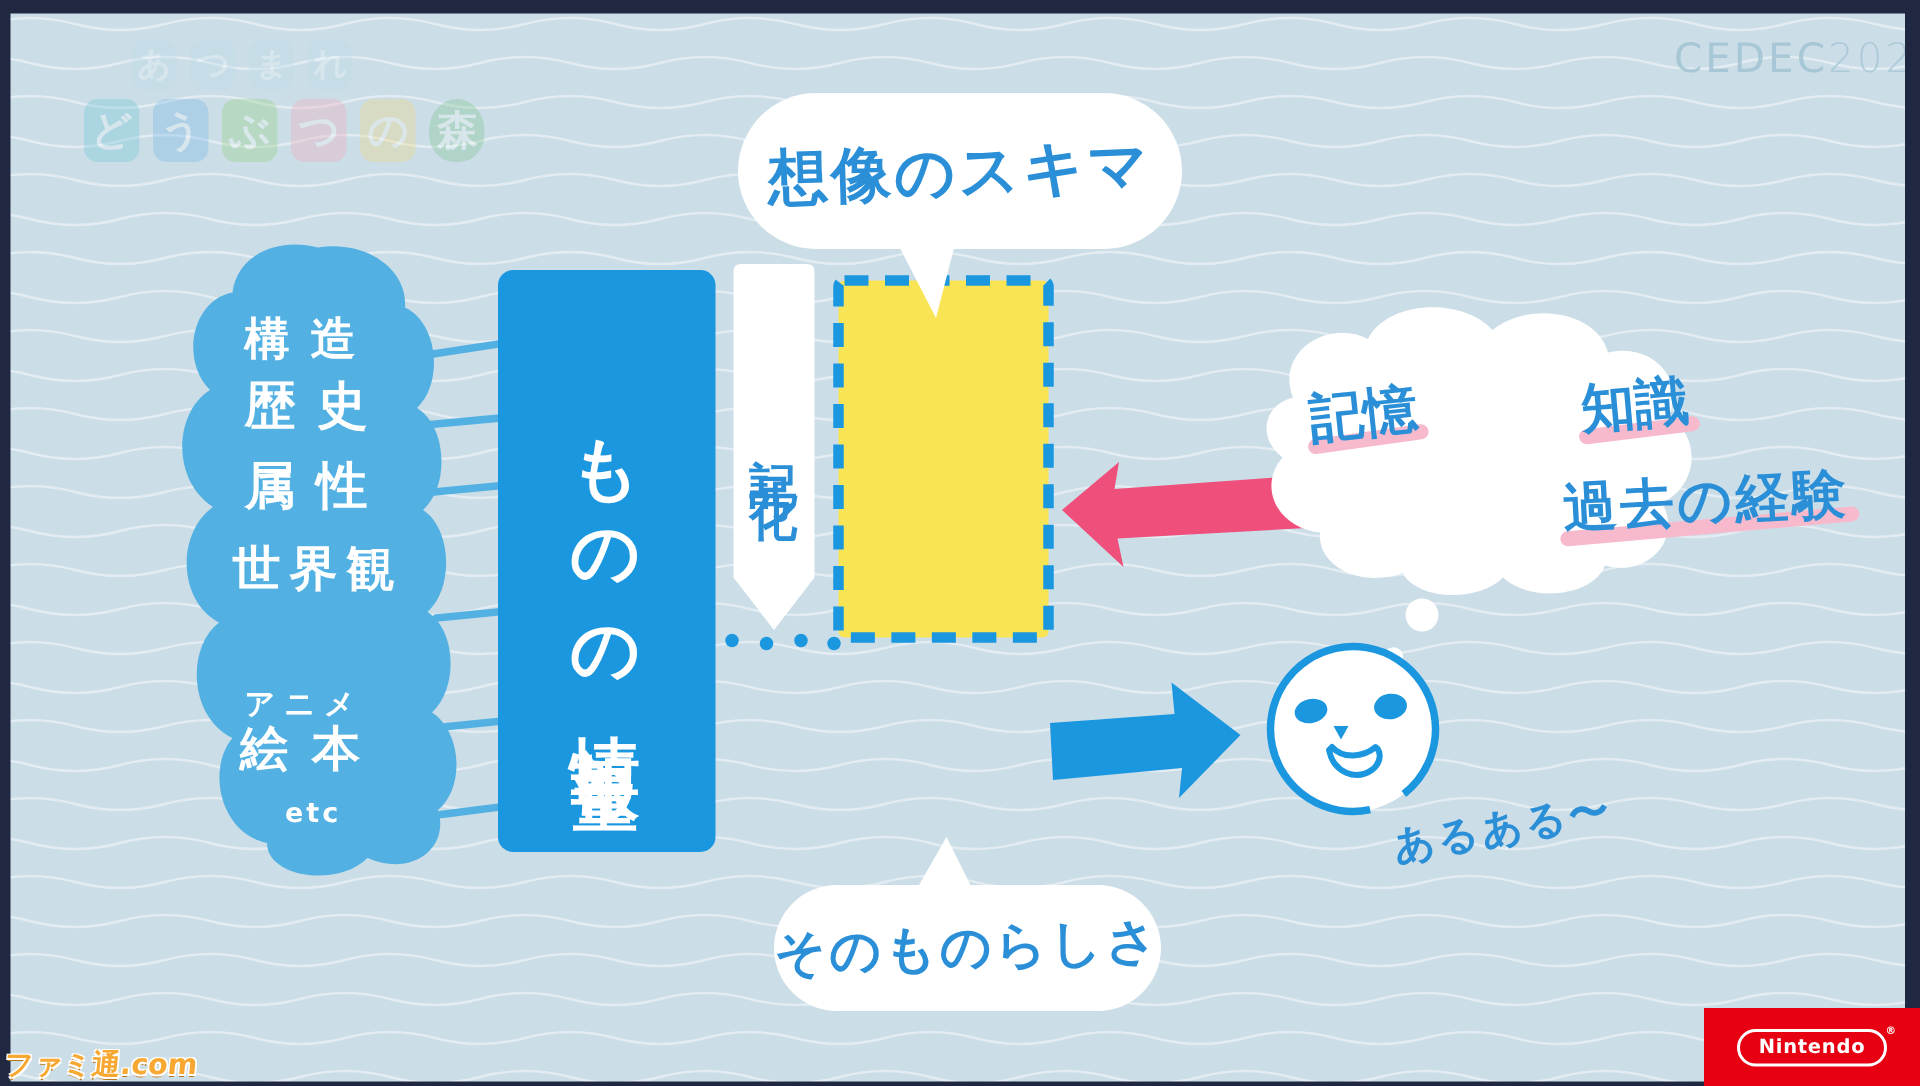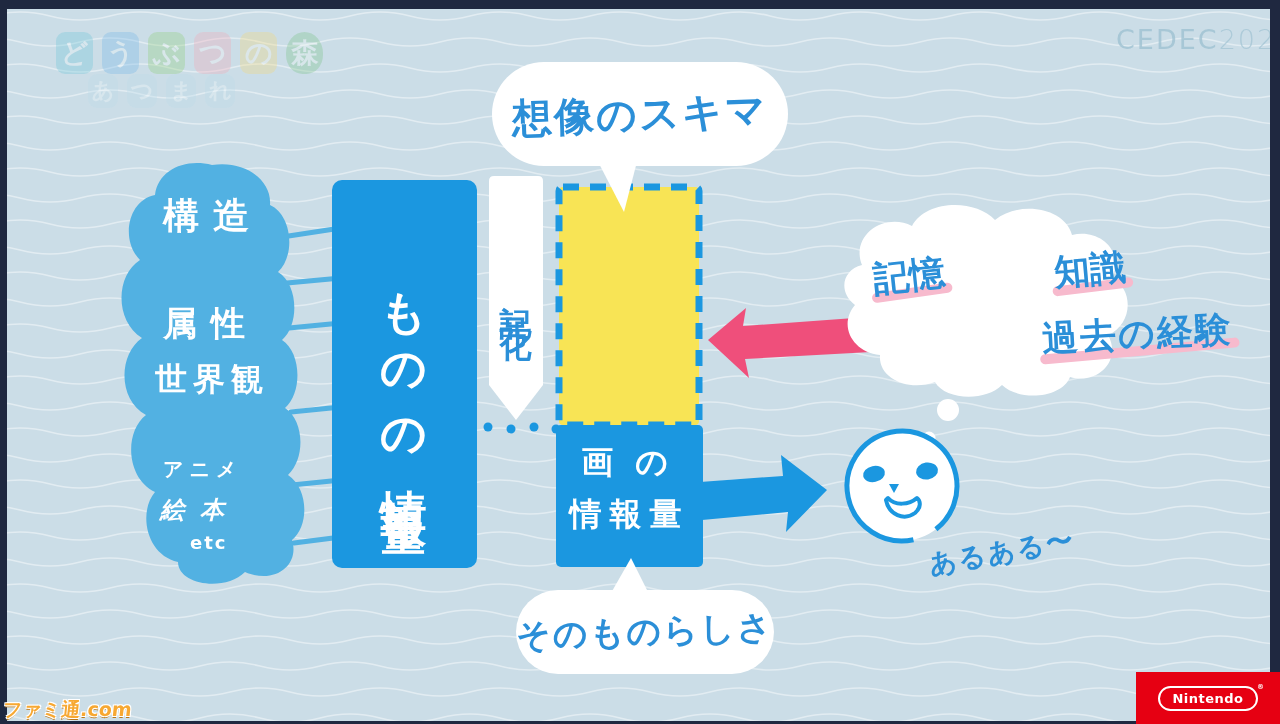--- a/index.html
+++ b/index.html
@@ -45,33 +45,33 @@
 
 <div id="stage" style="--bg: #cbdde7; --frame: #1f2840; --strong-blue: #1b97e0; --cloud-blue: #52b1e2; --text-blue: #2b8fd8; --yellow: #f8e455; --pink: #ef4f7b; --pink-hl: #f7bacd; --nintendo-red: #e60012; --famitsu-orange: #f7a832; --watermark-blue: #9fc2d2;">
 
   
   <svg id="waves" class="layer" width="1280" height="724">
       <path d="M-10 16 q30 -8 60 0 t60 0 t60 0 t60 0 t60 0 t60 0 t60 0 t60 0 t60 0 t60 0 t60 0 t60 0 t60 0 t60 0 t60 0 t60 0 t60 0 t60 0 t60 0 t60 0 t60 0 t60 0 t60 0 t60 0 M-40 42 q30 -8 60 0 t60 0 t60 0 t60 0 t60 0 t60 0 t60 0 t60 0 t60 0 t60 0 t60 0 t60 0 t60 0 t60 0 t60 0 t60 0 t60 0 t60 0 t60 0 t60 0 t60 0 t60 0 t60 0 t60 0 M-10 68 q30 -8 60 0 t60 0 t60 0 t60 0 t60 0 t60 0 t60 0 t60 0 t60 0 t60 0 t60 0 t60 0 t60 0 t60 0 t60 0 t60 0 t60 0 t60 0 t60 0 t60 0 t60 0 t60 0 t60 0 t60 0 M-40 94 q30 -8 60 0 t60 0 t60 0 t60 0 t60 0 t60 0 t60 0 t60 0 t60 0 t60 0 t60 0 t60 0 t60 0 t60 0 t60 0 t60 0 t60 0 t60 0 t60 0 t60 0 t60 0 t60 0 t60 0 t60 0 M-10 120 q30 -8 60 0 t60 0 t60 0 t60 0 t60 0 t60 0 t60 0 t60 0 t60 0 t60 0 t60 0 t60 0 t60 0 t60 0 t60 0 t60 0 t60 0 t60 0 t60 0 t60 0 t60 0 t60 0 t60 0 t60 0 M-40 146 q30 -8 60 0 t60 0 t60 0 t60 0 t60 0 t60 0 t60 0 t60 0 t60 0 t60 0 t60 0 t60 0 t60 0 t60 0 t60 0 t60 0 t60 0 t60 0 t60 0 t60 0 t60 0 t60 0 t60 0 t60 0 M-10 172 q30 -8 60 0 t60 0 t60 0 t60 0 t60 0 t60 0 t60 0 t60 0 t60 0 t60 0 t60 0 t60 0 t60 0 t60 0 t60 0 t60 0 t60 0 t60 0 t60 0 t60 0 t60 0 t60 0 t60 0 t60 0 M-40 198 q30 -8 60 0 t60 0 t60 0 t60 0 t60 0 t60 0 t60 0 t60 0 t60 0 t60 0 t60 0 t60 0 t60 0 t60 0 t60 0 t60 0 t60 0 t60 0 t60 0 t60 0 t60 0 t60 0 t60 0 t60 0 M-10 224 q30 -8 60 0 t60 0 t60 0 t60 0 t60 0 t60 0 t60 0 t60 0 t60 0 t60 0 t60 0 t60 0 t60 0 t60 0 t60 0 t60 0 t60 0 t60 0 t60 0 t60 0 t60 0 t60 0 t60 0 t60 0 M-40 250 q30 -8 60 0 t60 0 t60 0 t60 0 t60 0 t60 0 t60 0 t60 0 t60 0 t60 0 t60 0 t60 0 t60 0 t60 0 t60 0 t60 0 t60 0 t60 0 t60 0 t60 0 t60 0 t60 0 t60 0 t60 0 M-10 276 q30 -8 60 0 t60 0 t60 0 t60 0 t60 0 t60 0 t60 0 t60 0 t60 0 t60 0 t60 0 t60 0 t60 0 t60 0 t60 0 t60 0 t60 0 t60 0 t60 0 t60 0 t60 0 t60 0 t60 0 t60 0 M-40 302 q30 -8 60 0 t60 0 t60 0 t60 0 t60 0 t60 0 t60 0 t60 0 t60 0 t60 0 t60 0 t60 0 t60 0 t60 0 t60 0 t60 0 t60 0 t60 0 t60 0 t60 0 t60 0 t60 0 t60 0 t60 0 M-10 328 q30 -8 60 0 t60 0 t60 0 t60 0 t60 0 t60 0 t60 0 t60 0 t60 0 t60 0 t60 0 t60 0 t60 0 t60 0 t60 0 t60 0 t60 0 t60 0 t60 0 t60 0 t60 0 t60 0 t60 0 t60 0 M-40 354 q30 -8 60 0 t60 0 t60 0 t60 0 t60 0 t60 0 t60 0 t60 0 t60 0 t60 0 t60 0 t60 0 t60 0 t60 0 t60 0 t60 0 t60 0 t60 0 t60 0 t60 0 t60 0 t60 0 t60 0 t60 0 M-10 380 q30 -8 60 0 t60 0 t60 0 t60 0 t60 0 t60 0 t60 0 t60 0 t60 0 t60 0 t60 0 t60 0 t60 0 t60 0 t60 0 t60 0 t60 0 t60 0 t60 0 t60 0 t60 0 t60 0 t60 0 t60 0 M-40 406 q30 -8 60 0 t60 0 t60 0 t60 0 t60 0 t60 0 t60 0 t60 0 t60 0 t60 0 t60 0 t60 0 t60 0 t60 0 t60 0 t60 0 t60 0 t60 0 t60 0 t60 0 t60 0 t60 0 t60 0 t60 0 M-10 432 q30 -8 60 0 t60 0 t60 0 t60 0 t60 0 t60 0 t60 0 t60 0 t60 0 t60 0 t60 0 t60 0 t60 0 t60 0 t60 0 t60 0 t60 0 t60 0 t60 0 t60 0 t60 0 t60 0 t60 0 t60 0 M-40 458 q30 -8 60 0 t60 0 t60 0 t60 0 t60 0 t60 0 t60 0 t60 0 t60 0 t60 0 t60 0 t60 0 t60 0 t60 0 t60 0 t60 0 t60 0 t60 0 t60 0 t60 0 t60 0 t60 0 t60 0 t60 0 M-10 484 q30 -8 60 0 t60 0 t60 0 t60 0 t60 0 t60 0 t60 0 t60 0 t60 0 t60 0 t60 0 t60 0 t60 0 t60 0 t60 0 t60 0 t60 0 t60 0 t60 0 t60 0 t60 0 t60 0 t60 0 t60 0 M-40 510 q30 -8 60 0 t60 0 t60 0 t60 0 t60 0 t60 0 t60 0 t60 0 t60 0 t60 0 t60 0 t60 0 t60 0 t60 0 t60 0 t60 0 t60 0 t60 0 t60 0 t60 0 t60 0 t60 0 t60 0 t60 0 M-10 536 q30 -8 60 0 t60 0 t60 0 t60 0 t60 0 t60 0 t60 0 t60 0 t60 0 t60 0 t60 0 t60 0 t60 0 t60 0 t60 0 t60 0 t60 0 t60 0 t60 0 t60 0 t60 0 t60 0 t60 0 t60 0 M-40 562 q30 -8 60 0 t60 0 t60 0 t60 0 t60 0 t60 0 t60 0 t60 0 t60 0 t60 0 t60 0 t60 0 t60 0 t60 0 t60 0 t60 0 t60 0 t60 0 t60 0 t60 0 t60 0 t60 0 t60 0 t60 0 M-10 588 q30 -8 60 0 t60 0 t60 0 t60 0 t60 0 t60 0 t60 0 t60 0 t60 0 t60 0 t60 0 t60 0 t60 0 t60 0 t60 0 t60 0 t60 0 t60 0 t60 0 t60 0 t60 0 t60 0 t60 0 t60 0 M-40 614 q30 -8 60 0 t60 0 t60 0 t60 0 t60 0 t60 0 t60 0 t60 0 t60 0 t60 0 t60 0 t60 0 t60 0 t60 0 t60 0 t60 0 t60 0 t60 0 t60 0 t60 0 t60 0 t60 0 t60 0 t60 0 M-10 640 q30 -8 60 0 t60 0 t60 0 t60 0 t60 0 t60 0 t60 0 t60 0 t60 0 t60 0 t60 0 t60 0 t60 0 t60 0 t60 0 t60 0 t60 0 t60 0 t60 0 t60 0 t60 0 t60 0 t60 0 t60 0 M-40 666 q30 -8 60 0 t60 0 t60 0 t60 0 t60 0 t60 0 t60 0 t60 0 t60 0 t60 0 t60 0 t60 0 t60 0 t60 0 t60 0 t60 0 t60 0 t60 0 t60 0 t60 0 t60 0 t60 0 t60 0 t60 0 M-10 692 q30 -8 60 0 t60 0 t60 0 t60 0 t60 0 t60 0 t60 0 t60 0 t60 0 t60 0 t60 0 t60 0 t60 0 t60 0 t60 0 t60 0 t60 0 t60 0 t60 0 t60 0 t60 0 t60 0 t60 0 t60 0 M-40 718 q30 -8 60 0 t60 0 t60 0 t60 0 t60 0 t60 0 t60 0 t60 0 t60 0 t60 0 t60 0 t60 0 t60 0 t60 0 t60 0 t60 0 t60 0 t60 0 t60 0 t60 0 t60 0 t60 0 t60 0 t60 0 " fill="none" stroke="rgba(255,255,255,0.45)" stroke-width="1.6"></path>
     </svg>
 
   
   <div class="abs acnh" style="left:88px;top:26px;">
+    <div>
+      <span class="tile r1">あ</span>
+      <span class="tile r1">つ</span>
+      <span class="tile r1">ま</span>
+      <span class="tile r1">れ</span>
+    </div>
     <div style="margin:6px 0 0 -32px;">
       <span class="tile r2" style="background:#6ec6d8;color:#f2fafc;">ど</span>
       <span class="tile r2" style="background:#74b7e8;color:#f2fafc;">う</span>
       <span class="tile r2" style="background:#8fcf7a;color:#f6fcf2;">ぶ</span>
       <span class="tile r2" style="background:#f2a9b8;color:#fff7f7;">つ</span>
       <span class="tile r2" style="background:#f4d97a;color:#fffbef;">の</span>
       <span class="tile r2" style="background:#7ac287;color:#f2fbf2;border-radius:50% 50% 45% 45%;">森</span>
-    </div>
-    <div>
-      <span class="tile r1">あ</span>
-      <span class="tile r1">つ</span>
-      <span class="tile r1">ま</span>
-      <span class="tile r1">れ</span>
     </div>
   </div>
 
   
   <div class="abs cedec" style="left:1116px;top:24px;">
     <span class="b">CEDEC</span><span class="y">2020</span>
   </div>
 
   
   <svg class="layer" width="1280" height="724">
@@ -121,42 +121,39 @@
       <path d="M886 500 C889 515 904 521 915 513 C921 508 921 501 917 498 C909 505 895 506 888 498 Z" fill="#fff" style="stroke:var(--strong-blue);" stroke-width="4" stroke-linejoin="round"></path>
     </g>
   </svg>
 
   
   <div class="abs bubble" style="left:492px;top:62px;width:296px;height:104px;border-radius:52px;">
     <span class="hand" style="font-size:40px;letter-spacing:2px;transform:rotate(-2deg);">想像のスキマ</span>
   </div>
 
   
-  <div class="cloud-item" style="left:163px;top:192px;font-size:36px;letter-spacing:14px;">構造</div>
+  <div class="cloud-item" style="left:163px;top:206px;font-size:30px;letter-spacing:14px;">構造</div>
+  <div class="cloud-item" style="left:163px;top:248px;font-size:34px;letter-spacing:14px;">歴史</div>
   <div class="cloud-item" style="left:163px;top:301px;font-size:34px;letter-spacing:14px;">属性</div>
   <div class="cloud-item" style="left:155px;top:358px;font-size:32px;letter-spacing:6px;">世界観</div>
   <div class="cloud-item" style="left:163px;top:456px;font-size:20px;letter-spacing:6px;">アニメ</div>
-  <div class="cloud-item" style="left:160px;top:494px;font-size:24px;letter-spacing:16px;font-style:italic;">絵本</div>
+  <div class="cloud-item" style="left:160px;top:478px;font-size:32px;letter-spacing:16px;">絵本</div>
   <div class="cloud-item" style="left:190px;top:532px;font-size:18px;letter-spacing:2px;">etc</div>
 
   
   <div class="abs mono-box" style="left:332px;top:180px;width:145px;height:388px;">
     <span class="wtext v" style="font-size:46px;letter-spacing:12px;">ものの情報量</span>
   </div>
 
   
   <div class="abs" style="left:489px;top:192px;width:54px;height:212px;display:flex;align-items:center;justify-content:center;">
     <span class="hand v" style="font-size:32px;letter-spacing:12px;">記号化</span>
   </div>
 
   
-  <div class="abs pic-box" style="left:556px;top:425px;width:147px;height:142px;">
-    <div class="wtext" style="margin-top:16px;font-size:32px;letter-spacing:22px;text-indent:12px;">画の</div>
-    <div class="wtext" style="margin-top:8px;font-size:32px;letter-spacing:8px;">情報量</div>
-  </div>
 
   
   <div class="abs hand hl" style="left:873px;top:252px;font-size:36px;transform:rotate(-6deg);">記憶</div>
   <div class="abs hand hl" style="left:977px;top:246px;font-size:36px;transform:rotate(-5deg);">知識</div>
   <div class="abs hand hl" style="left:888px;top:310px;font-size:36px;letter-spacing:2px;transform:rotate(-3deg);">過去の経験</div>
 
   
   <div class="abs hand" style="left:928px;top:534px;font-size:27px;letter-spacing:2px;transform:rotate(-10deg);">あるある〜</div>
 
   

